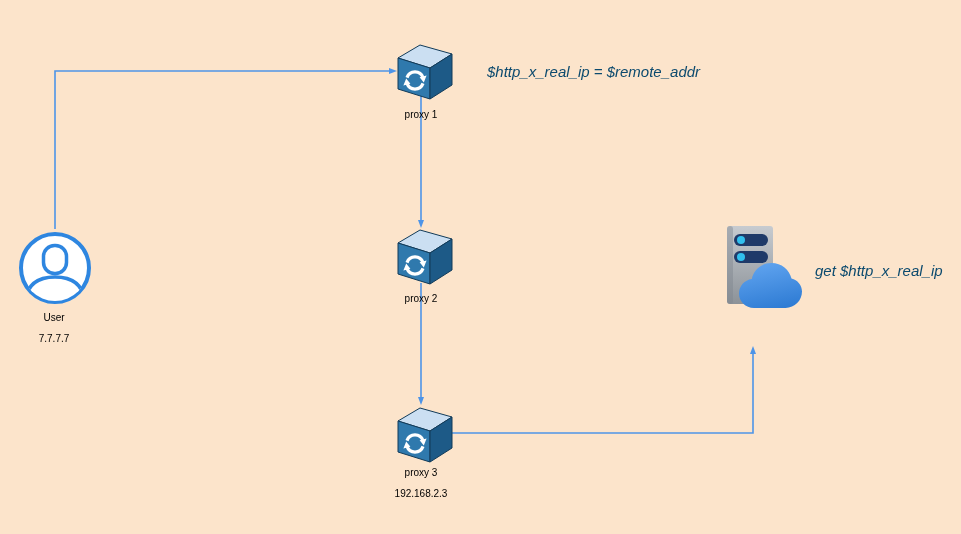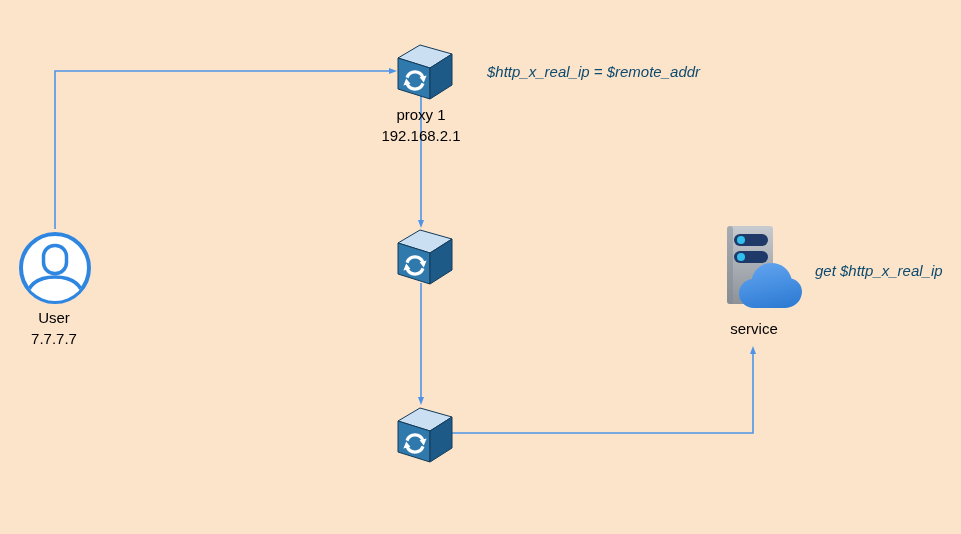--- a/index.html
+++ b/index.html
@@ -14,21 +14,21 @@
     overflow:hidden;
   }
   .overlay{
     position:absolute;left:0;top:0;z-index:1;
   }
   .node{position:absolute;z-index:2;}
   .node-label{
     position:absolute;z-index:3;
     width:140px;
     text-align:center;
-    font-size:15px;
+    font-size:10px;
     line-height:21px;
     color:#000;
   }
   .annotation{
     position:absolute;z-index:3;
     font-size:15px;
     font-style:italic;
     color:#0c4a6e;
     white-space:nowrap;
   }
@@ -77,51 +77,55 @@
       <g>
         <path d="M12,35.6 A8.5,8.5 0 0 1 28,35.6" fill="none" stroke="#ffffff" stroke-width="3.2"></path>
         <polygon points="24.6,35.2 31.6,33.6 28.8,40.6" fill="#ffffff"></polygon>
         <path d="M28,41.4 A8.5,8.5 0 0 1 12,41.4" fill="none" stroke="#ffffff" stroke-width="3.2"></path>
         <polygon points="15.4,41.8 8.4,43.4 11.2,36.4" fill="#ffffff"></polygon>
       </g>
     </svg>
   </div>
   <div class="node-label" style="left:351px;top:104px;">
     <div>proxy 1</div>
-    <div>192.168.2.1</div>
   </div>
 
   <div class="node" style="left:395px;top:227px;">
     <svg width="62" height="59" viewBox="0 0 62 59">
       <path d="M3,16 L25,3 L57,12 L35,26 Z" fill="#CBDFF2" stroke="#123B59" stroke-width="1"></path>
       <path d="M3,16 L35,26 L35,57 L3,47 Z" fill="#2F79AD" stroke="#123B59" stroke-width="1"></path>
       <path d="M35,26 L57,12 L57,43 L35,57 Z" fill="#1D5A87" stroke="#123B59" stroke-width="1"></path>
       <g>
         <path d="M12,35.6 A8.5,8.5 0 0 1 28,35.6" fill="none" stroke="#ffffff" stroke-width="3.2"></path>
         <polygon points="24.6,35.2 31.6,33.6 28.8,40.6" fill="#ffffff"></polygon>
         <path d="M28,41.4 A8.5,8.5 0 0 1 12,41.4" fill="none" stroke="#ffffff" stroke-width="3.2"></path>
         <polygon points="15.4,41.8 8.4,43.4 11.2,36.4" fill="#ffffff"></polygon>
       </g>
     </svg>
   </div>
   <div class="node-label" style="left:351px;top:288px;">
+    <div>proxy 2</div>
   </div>
 
   <div class="node" style="left:395px;top:405px;">
     <svg width="62" height="59" viewBox="0 0 62 59">
       <path d="M3,16 L25,3 L57,12 L35,26 Z" fill="#CBDFF2" stroke="#123B59" stroke-width="1"></path>
       <path d="M3,16 L35,26 L35,57 L3,47 Z" fill="#2F79AD" stroke="#123B59" stroke-width="1"></path>
       <path d="M35,26 L57,12 L57,43 L35,57 Z" fill="#1D5A87" stroke="#123B59" stroke-width="1"></path>
       <g>
         <path d="M12,35.6 A8.5,8.5 0 0 1 28,35.6" fill="none" stroke="#ffffff" stroke-width="3.2"></path>
         <polygon points="24.6,35.2 31.6,33.6 28.8,40.6" fill="#ffffff"></polygon>
         <path d="M28,41.4 A8.5,8.5 0 0 1 12,41.4" fill="none" stroke="#ffffff" stroke-width="3.2"></path>
         <polygon points="15.4,41.8 8.4,43.4 11.2,36.4" fill="#ffffff"></polygon>
       </g>
     </svg>
+  </div>
+  <div class="node-label" style="left:351px;top:462px;">
+    <div>proxy 3</div>
+    <div>192.168.2.3</div>
   </div>
 
   <div class="node" style="left:723px;top:224px;">
     <svg width="82" height="88" viewBox="0 0 82 88">
       <defs>
         <linearGradient id="towerGrad" x1="0" y1="0" x2="0" y2="1">
           <stop offset="0" stop-color="#C7CBD0"></stop>
           <stop offset="1" stop-color="#8C9298"></stop>
         </linearGradient>
         <linearGradient id="cloudGrad" x1="0.35" y1="0" x2="0.65" y2="1">
@@ -132,20 +136,17 @@
       <rect x="4" y="2" width="46" height="78" rx="3" fill="url(#towerGrad)"></rect>
       <rect x="4" y="2" width="6" height="78" rx="3" fill="#7E868D" opacity="0.45"></rect>
       <rect x="11" y="10" width="34" height="12" rx="6" fill="#1F3A69"></rect>
       <circle cx="18" cy="16" r="4" fill="#31C0EE"></circle>
       <rect x="11" y="27" width="34" height="12" rx="6" fill="#1F3A69"></rect>
       <circle cx="18" cy="33" r="4" fill="#31C0EE"></circle>
       <path d="M31,84 C22.5,84 16,77.5 16,69.5 C16,62 21.5,56 28.8,55 C30.7,45.5 39,39 48.5,39
                C58.5,39 66.5,45.8 68.5,54.6 C74.5,56 79,61.3 79,67.6 C79,76.6 71.7,84 62.6,84 Z" fill="url(#cloudGrad)"></path>
     </svg>
   </div>
-  <div class="node-label" style="left:684px;top:318px;">
-    <div>service</div>
-  </div>
 
   <div class="annotation" style="left:487px;top:63px;">$http_x_real_ip = $remote_addr</div>
   <div class="annotation" style="left:815px;top:262px;">get $http_x_real_ip</div>
 
 </div>
 
 </body></html>

